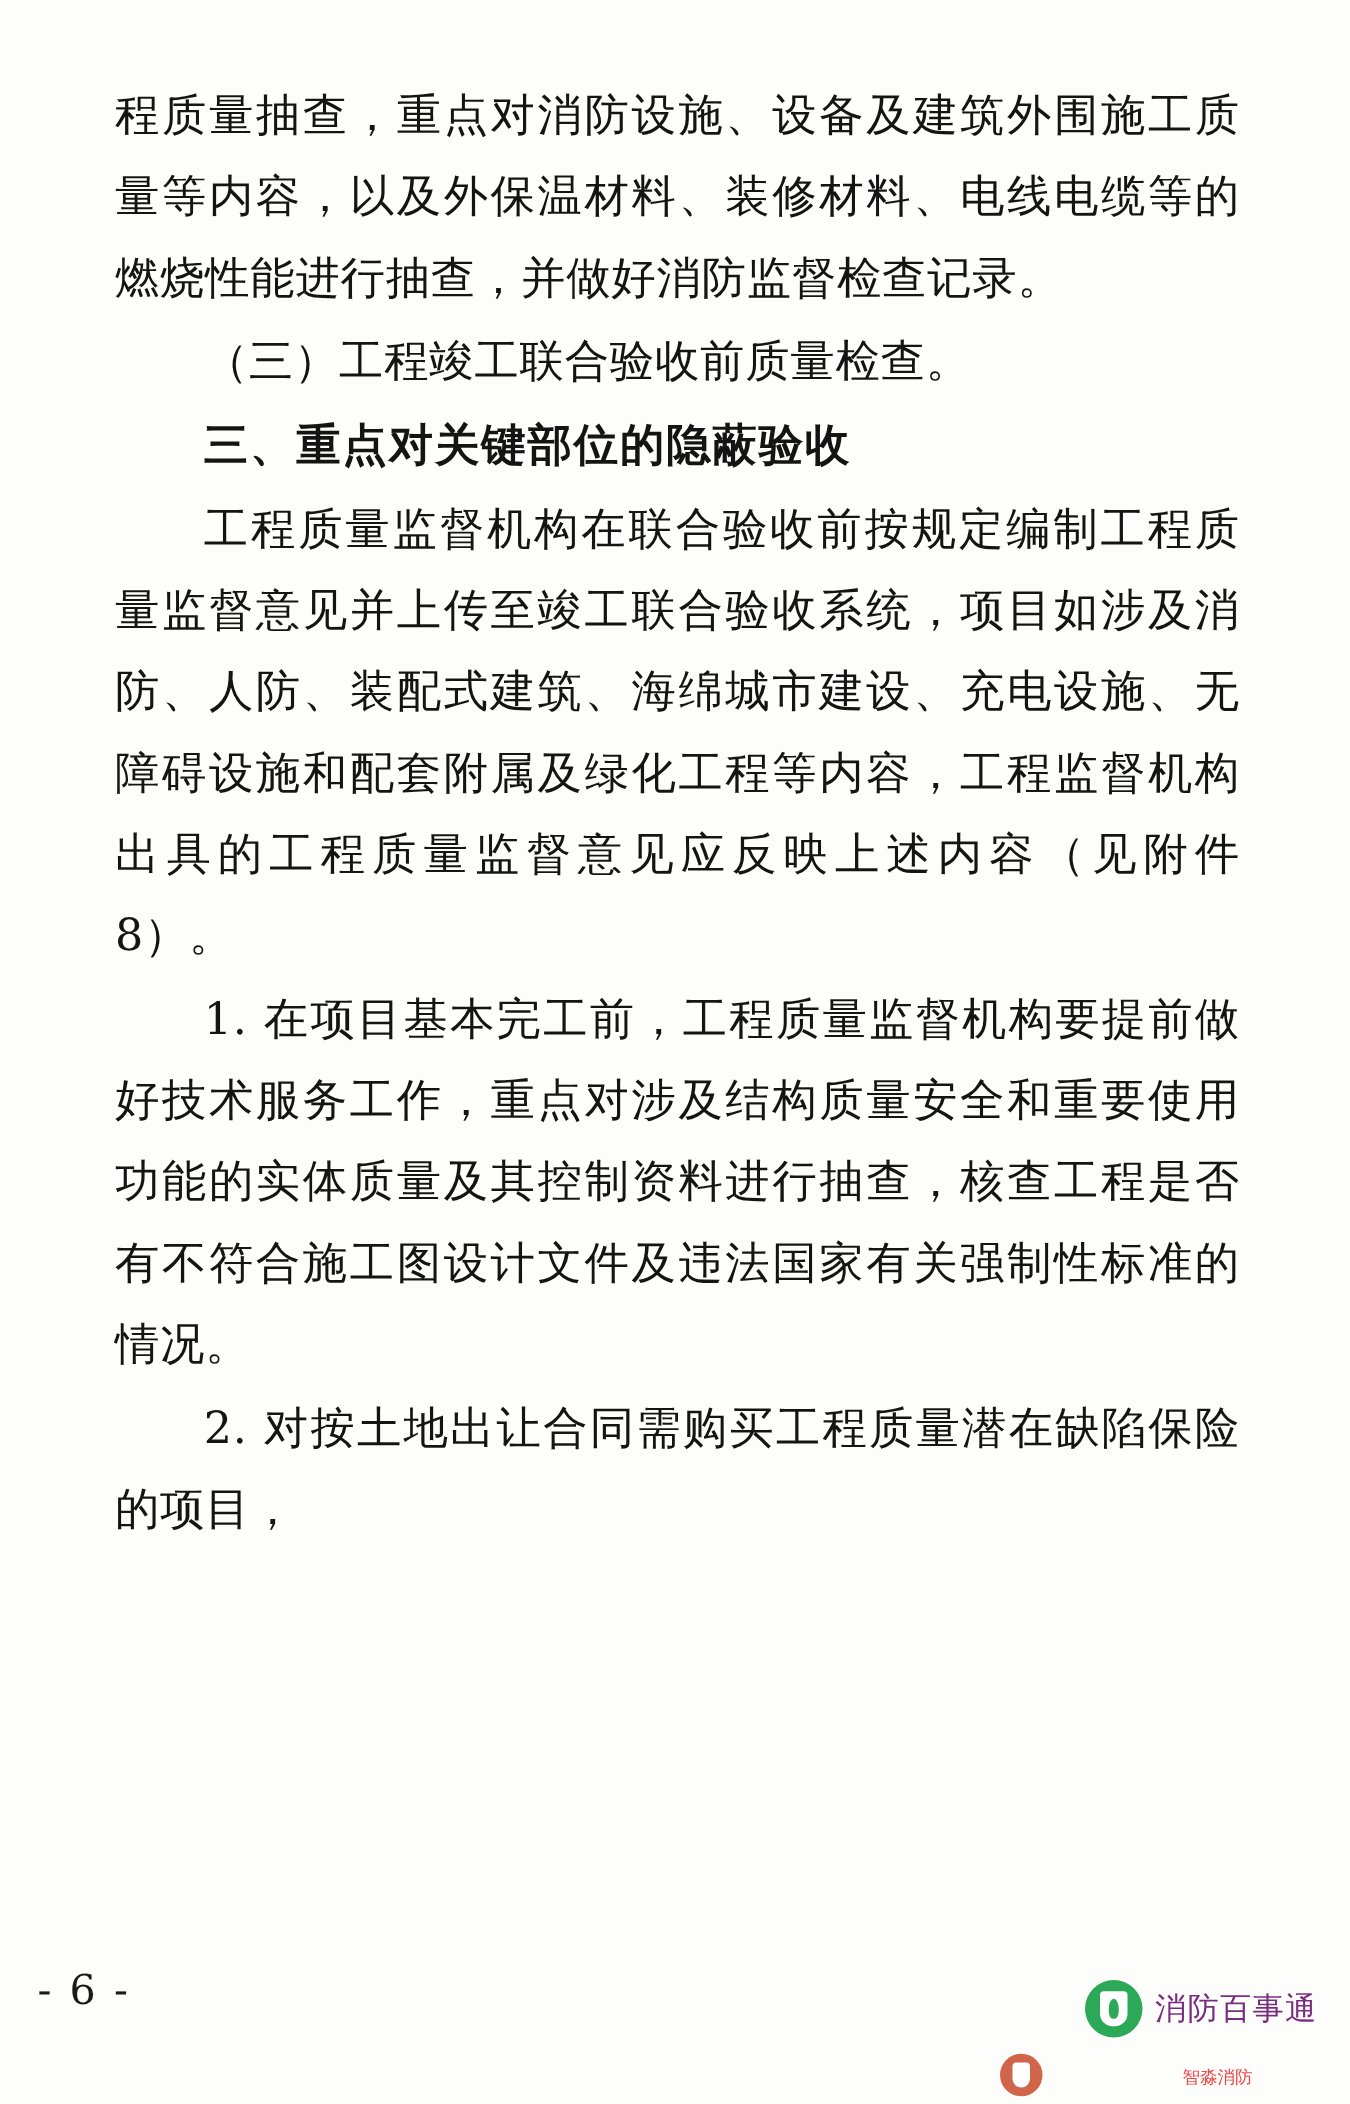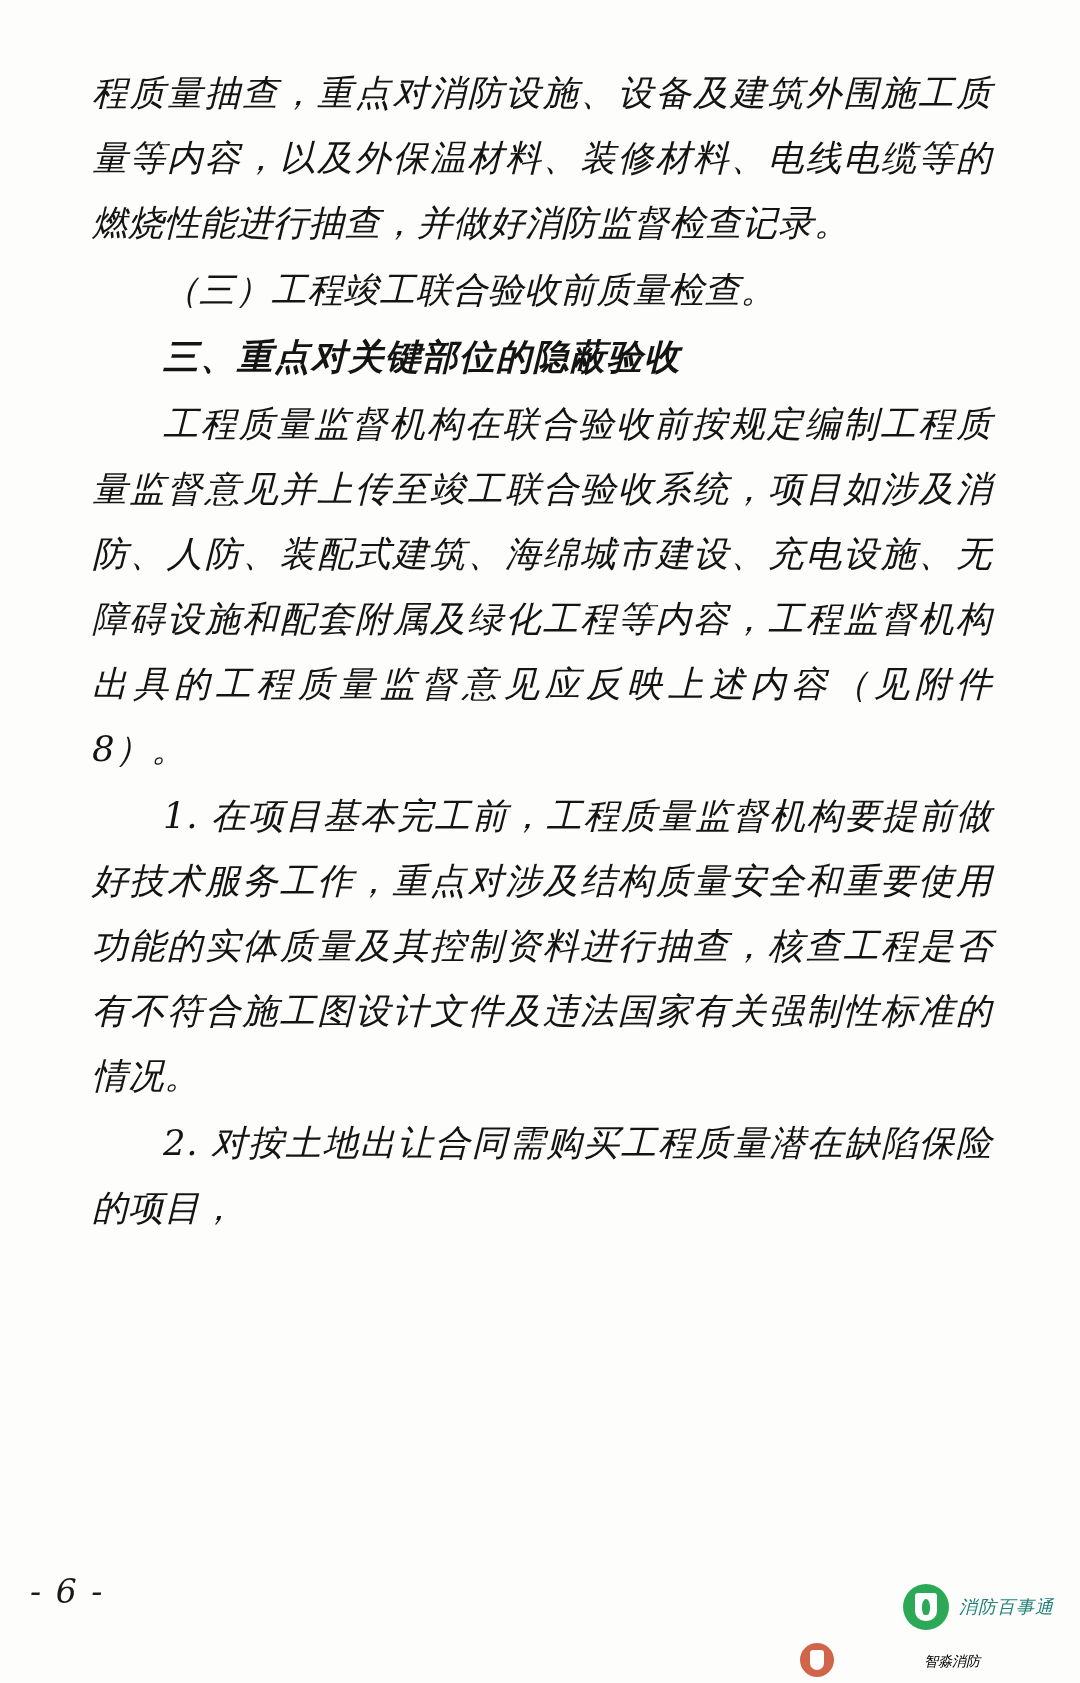--- a/index.html
+++ b/index.html
@@ -8,21 +8,20 @@
     background: #ffffff;
   }
   .page {
     position: relative;
     width: 1080px;
     height: 1683px;
     background: #fdfdfb;
     overflow: hidden;
     font-family: "DejaVu Serif", "Liberation Serif", serif;
     color: #111111;
-    font-style: italic;
   }
   .content {
     position: absolute;
     left: 92px;
     top: 60px;
     width: 900px;
   }
   p {
     margin: 0 0 2px 0;
     font-size: 35.5px;
@@ -93,31 +92,31 @@
     background: #1aa24a;
     border-radius: 50% 50% 40% 40%;
   }
   .stamp-text {
     display: flex;
     flex-direction: column;
     line-height: 1.15;
   }
   .stamp-title {
     font-family: "DejaVu Sans", "Liberation Sans", sans-serif;
-    font-size: 18px;
-    color: #0f766e;
+    font-size: 25px;
+    color: #701a75;
     letter-spacing: 1px;
   }
   .watermark-badge {
     position: absolute;
-    right: 100px;
+    right: 78px;
     bottom: 12px;
     font-family: "DejaVu Sans", "Liberation Sans", sans-serif;
     font-size: 14px;
-    color: #000000;
+    color: #ef4444;
   }
   .wm-circle {
     position: absolute;
     right: 246px;
     bottom: 6px;
     width: 34px;
     height: 34px;
     border-radius: 50%;
     background: #c94b2c;
     opacity: 0.85;

